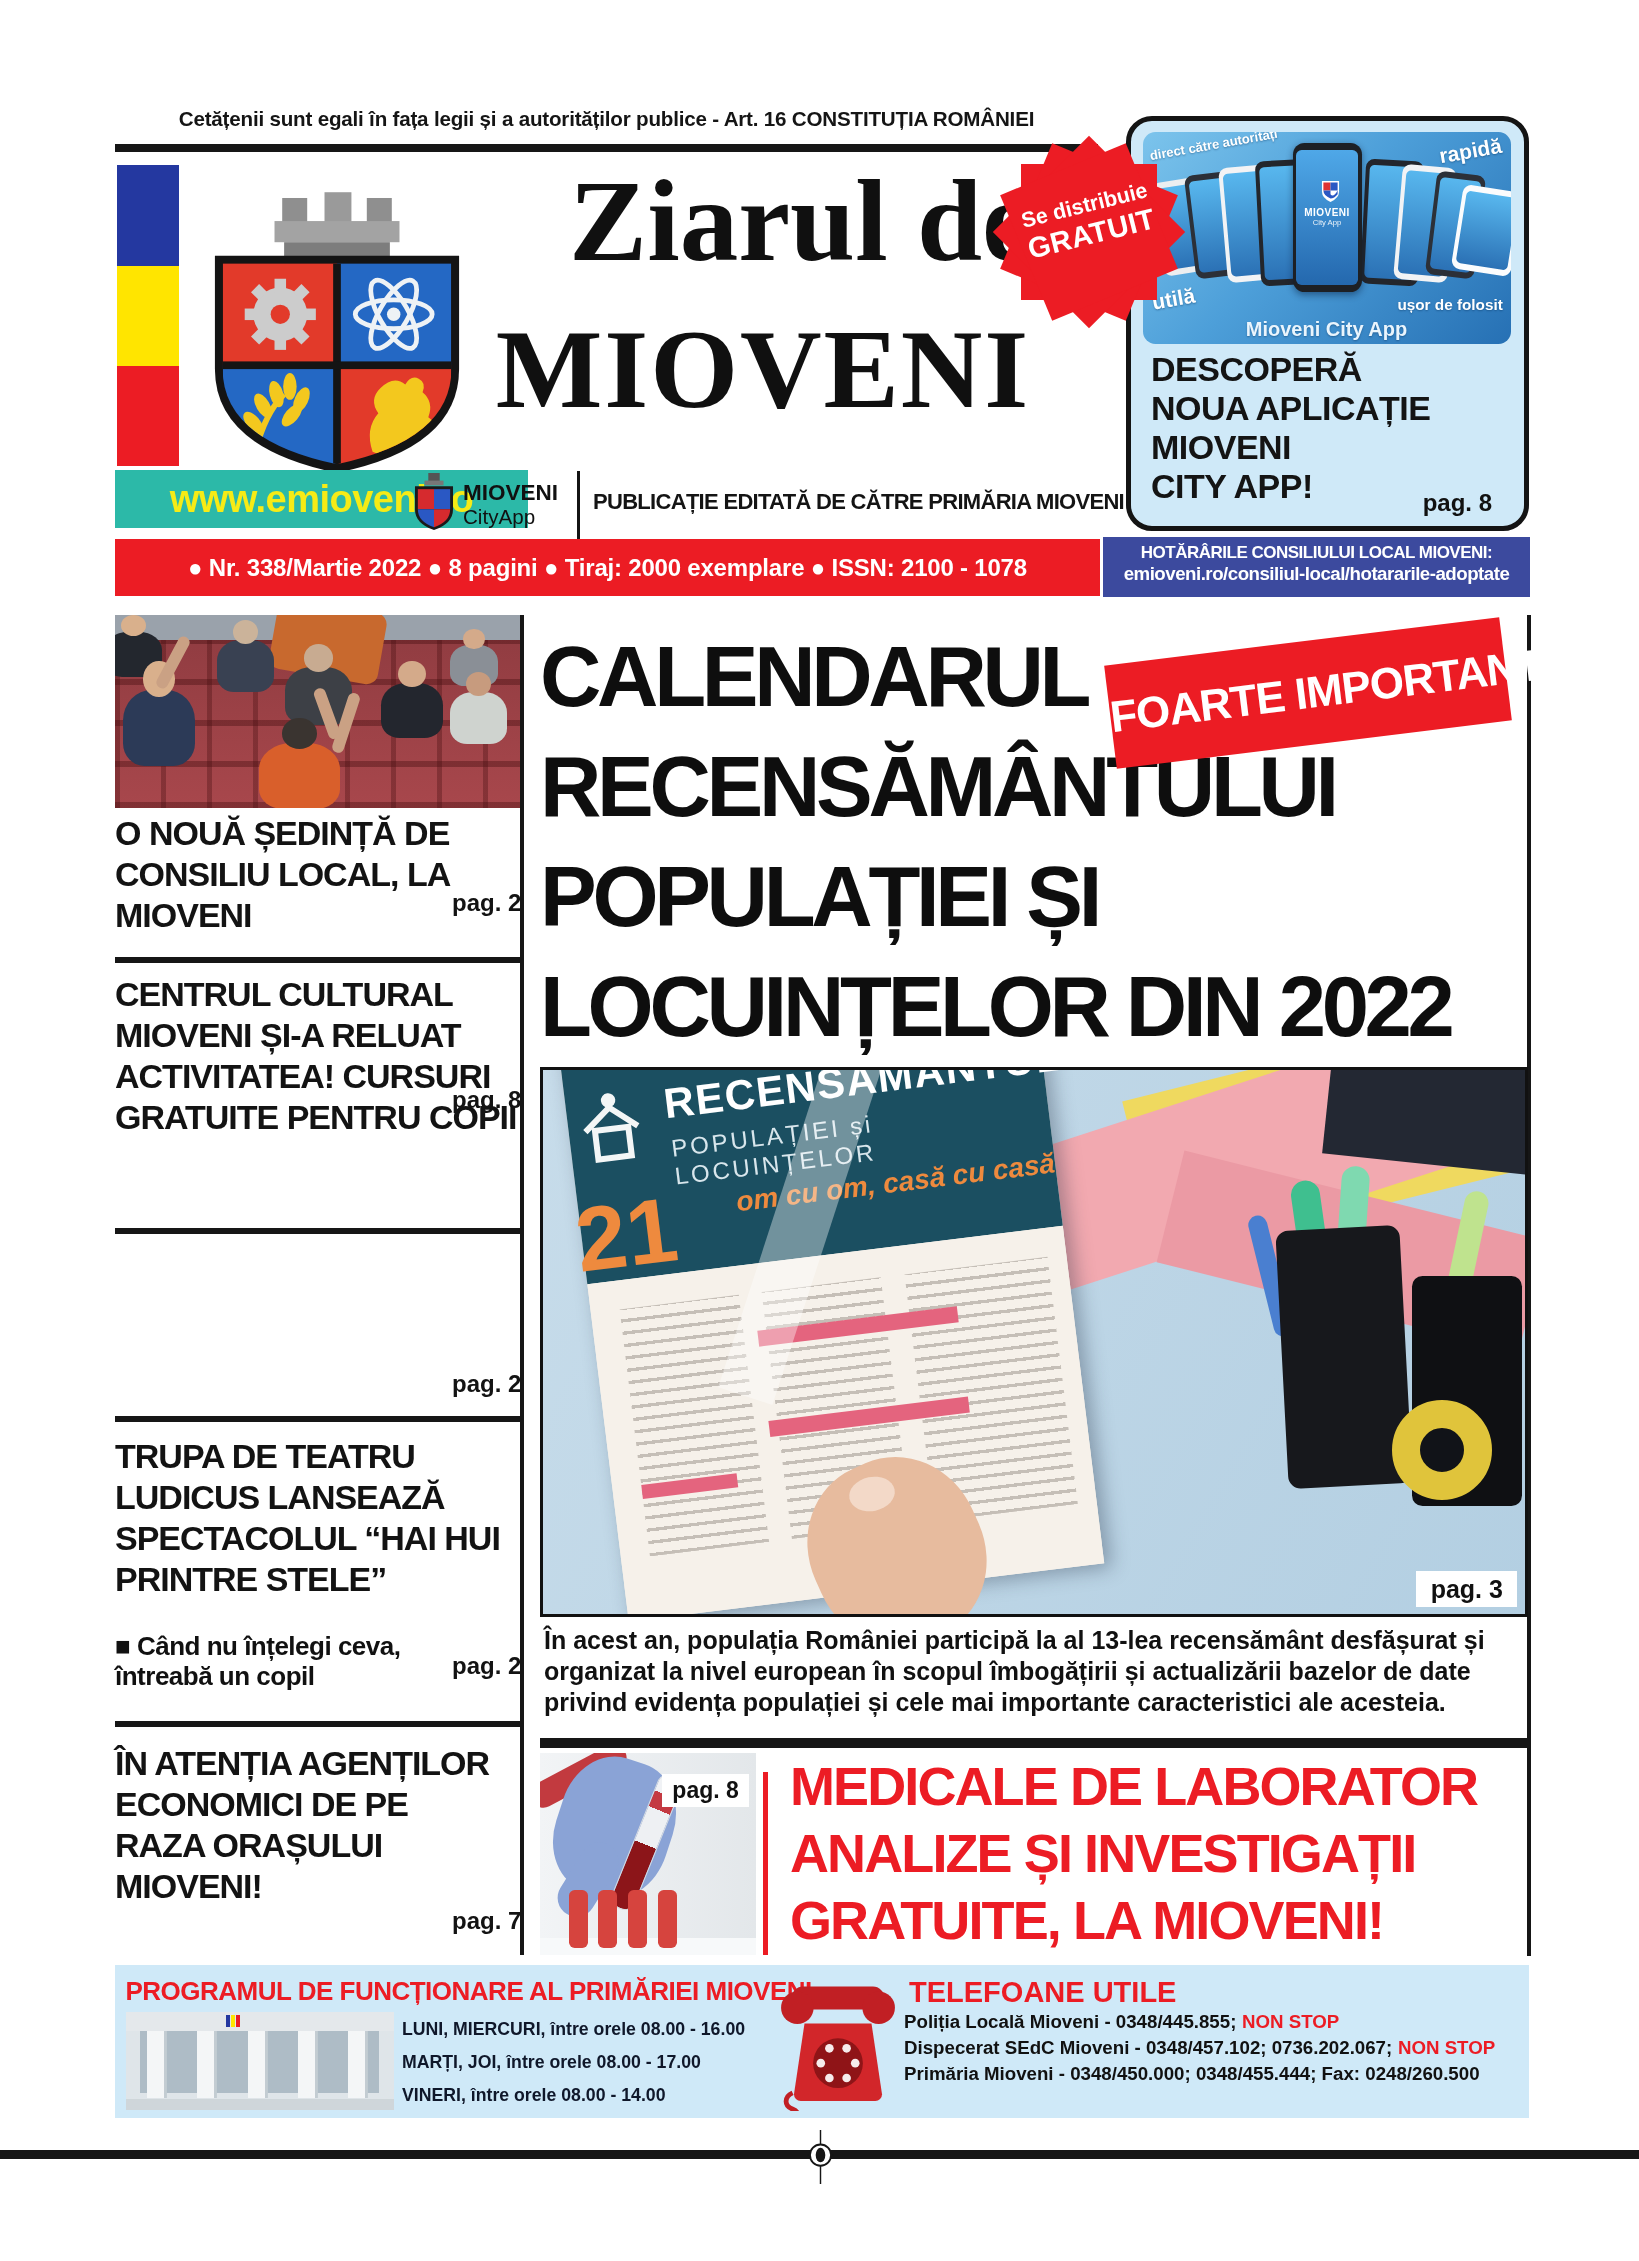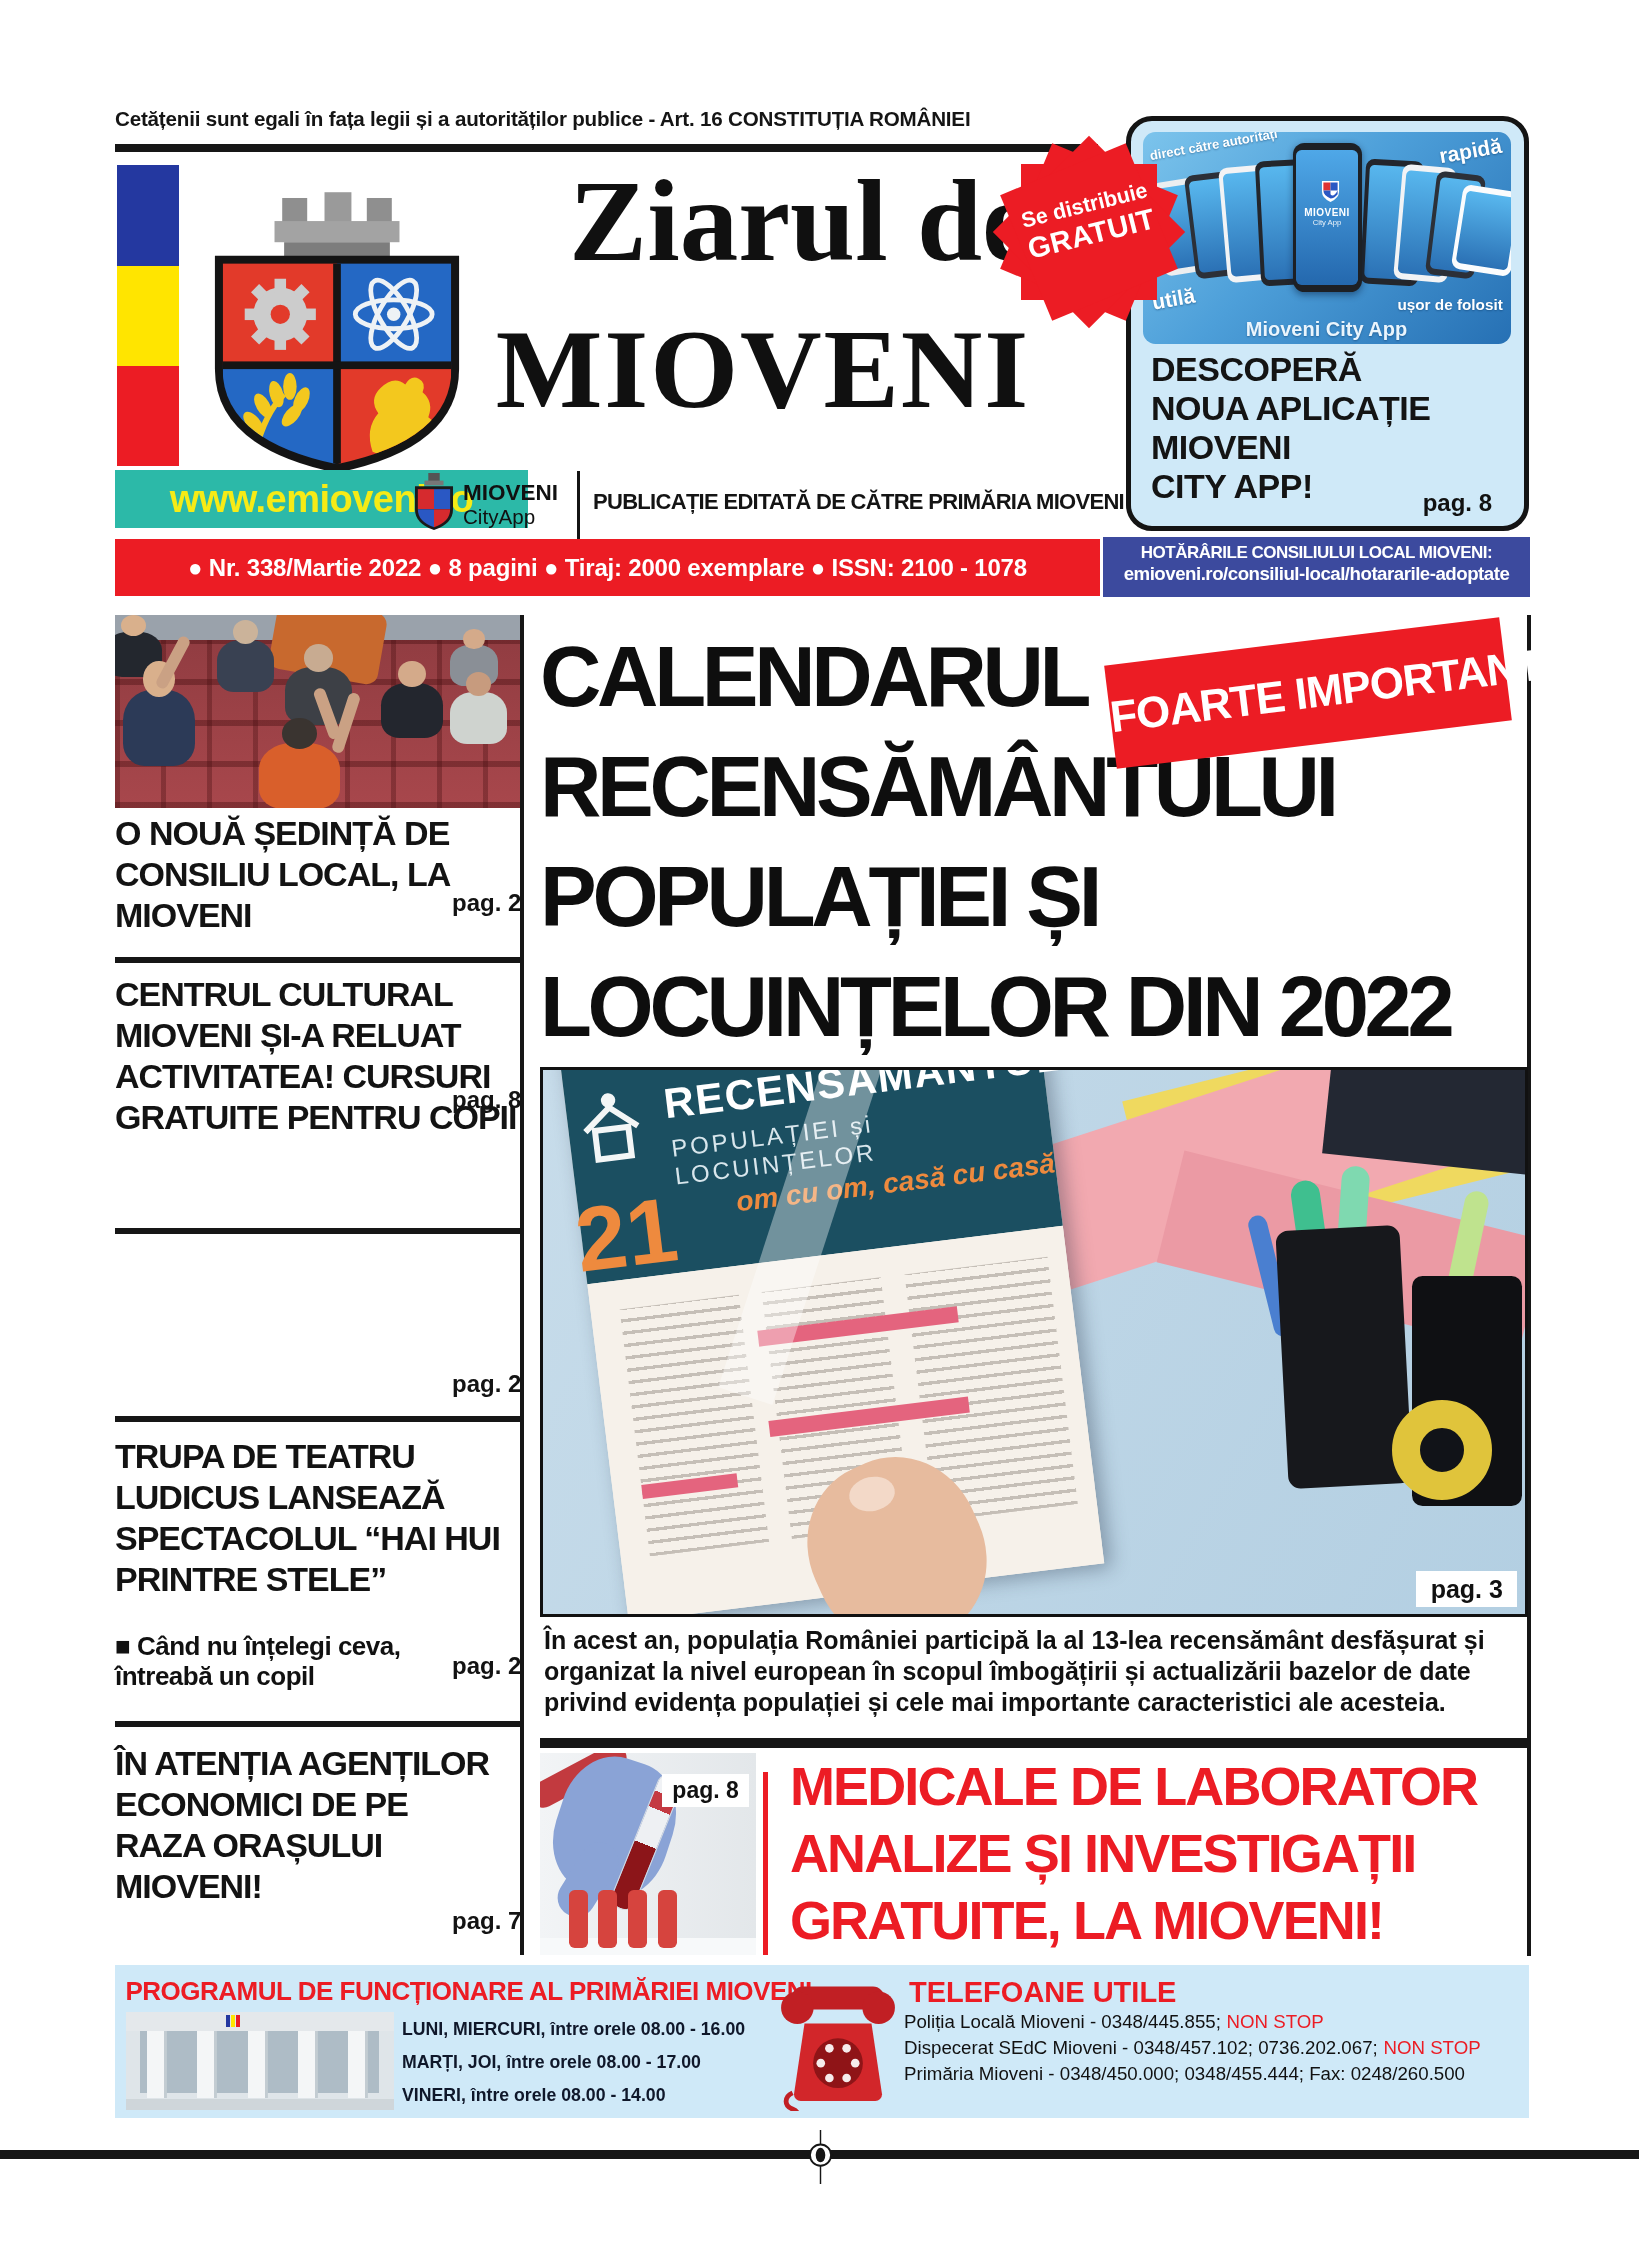--- a/index.html
+++ b/index.html
@@ -2,21 +2,21 @@
 <html style="font-size:7.7px"><head>
 <meta charset="utf-8">
 <style>
   *{box-sizing:border-box;margin:0;padding:0}
   html,body{margin:0;background:#e9e9e9}
   #page{position:relative;width:1640px;height:2261px;background:#fff;overflow:hidden;
         font-family:"Liberation Sans",sans-serif;color:#111}
   .abs{position:absolute}
 
   
-  #top-banner{position:absolute;left:115px;top:107px;width:983px;text-align:left;
+  #top-banner{position:absolute;left:115px;top:107px;width:983px;text-align:center;
     font-size:20.6px;font-weight:bold;letter-spacing:-0.2px;white-space:nowrap;color:#151515}
   #banner-rule{position:absolute;left:115px;top:144px;width:983px;height:7.7px;background:#161616}
 
   
   #flag{position:absolute;left:117px;top:165px;width:62px;height:302px}
   #flag .fb{height:101px;background:#2438a0}
   #flag .fy{height:100px;background:#ffe500}
   #flag .fr{height:100px;background:#ec1c24}
   #coa{position:absolute;left:188px;top:163px;width:298px;height:318px}
   #mast1{position:absolute;left:493px;top:162px;width:617px;text-align:center;
@@ -149,21 +149,21 @@
   
   #info-strip{position:absolute;left:115px;top:1965px;width:1414px;height:153px;background:#cfe9f8}
   #prog-title{position:absolute;left:10.5px;top:10.5px;font-size:26px;font-weight:bold;color:#ec1c24;
     letter-spacing:-0.5px;white-space:nowrap}
   #building{position:absolute;left:10.5px;top:47px;width:268px;height:98px;overflow:hidden;background:#dfe5e9}
   #schedule{position:absolute;left:287px;top:48px}
   #schedule div{font-size:17.7px;font-weight:bold;line-height:33px;color:#0f172a;white-space:nowrap}
   #phone-art{position:absolute;left:663px;top:13.4px;width:120px;height:133px}
   #tel-title{position:absolute;left:794px;top:10.5px;font-size:29px;font-weight:bold;color:#ec1c24;white-space:nowrap}
   #tel-lines{position:absolute;left:789px;top:44px;width:625px}
-  #tel-lines .row{font-size:18.7px;font-weight:normal;line-height:26px;color:#111;white-space:nowrap}
+  #tel-lines .row{font-size:18.7px;font-weight:bold;line-height:26px;color:#111;white-space:nowrap}
   #tel-lines .badge{color:#ec1c24;margin-left:5.7px}
 
   
   #footer-bar{position:absolute;left:0;top:2150px;width:1640px;height:8.6px;background:#161616}
   #reg-mark{position:absolute;left:807px;top:2130px;width:27px;height:54px}
 </style>
 </head>
 <body>
 
 <div id="page">

